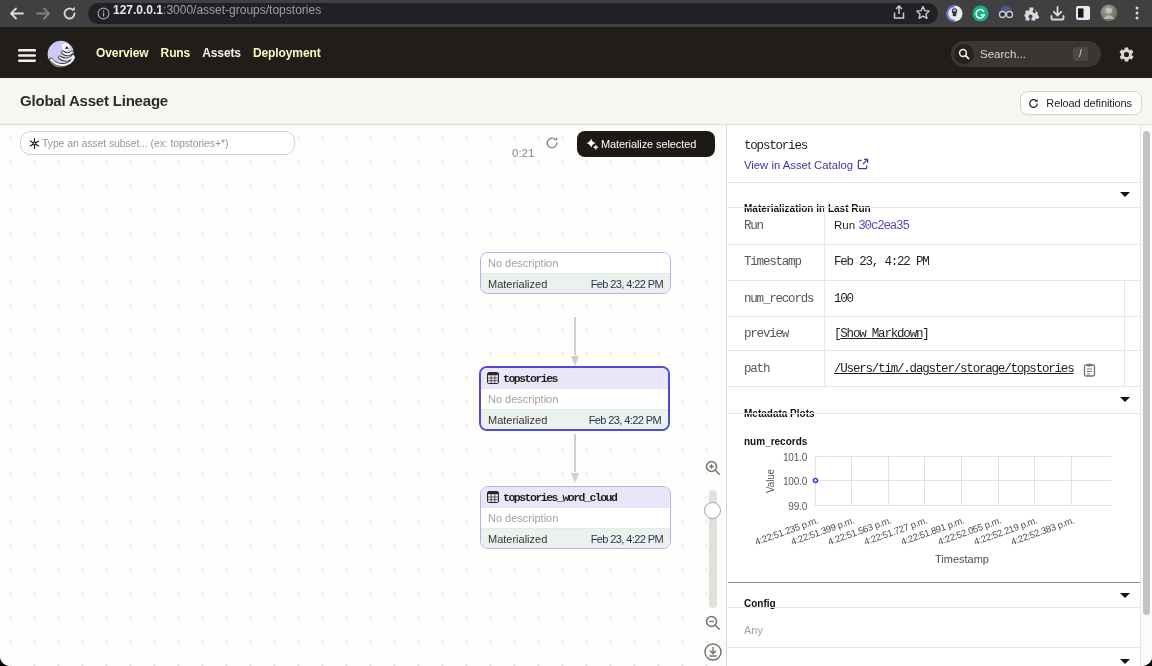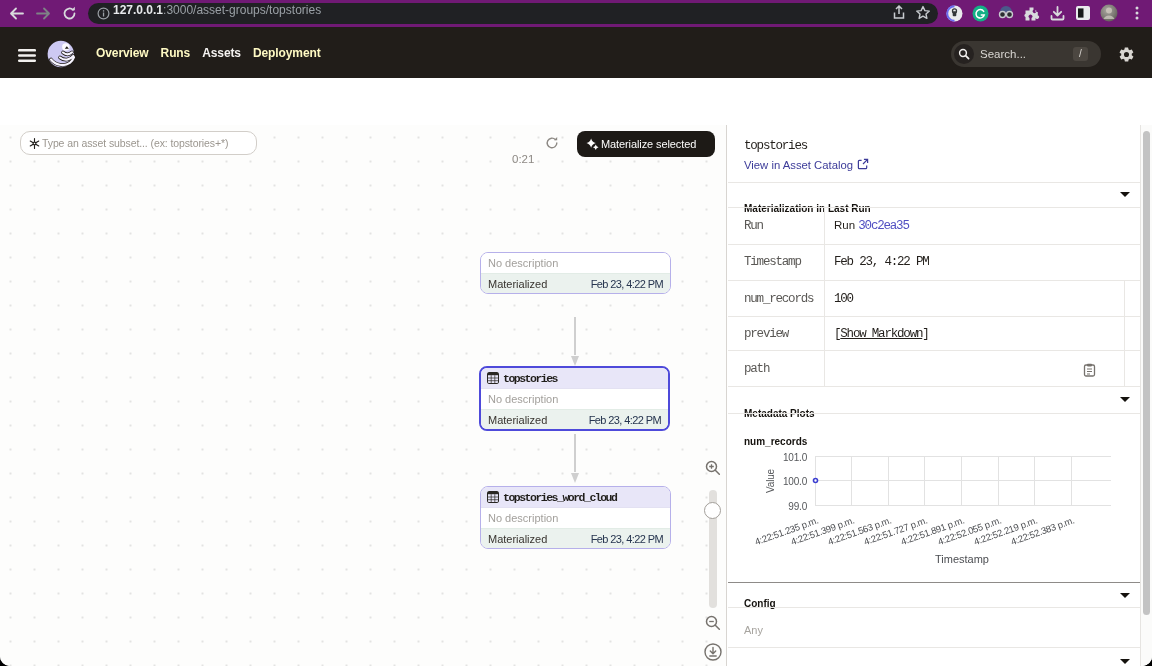--- a/index.html
+++ b/index.html
@@ -1,20 +1,20 @@
 <!DOCTYPE html>
 <html><head>
 <meta charset="utf-8">
 <style>
   * { margin:0; padding:0; box-sizing:border-box; }
   html,body { width:1152px; height:666px; background:#000; overflow:hidden; }
   body { font-family:"Liberation Sans", sans-serif; }
   .win { position:relative; width:1152px; height:666px; border-radius:0 0 10px 10px; overflow:hidden; background:#fff; }
   
-  .chrome { position:absolute; left:0; top:0; width:1152px; height:27px; background:#701a75; }
+  .chrome { position:absolute; left:0; top:0; width:1152px; height:27px; background:#404040; }
   .chrome svg { position:absolute; }
   .urlpill { position:absolute; left:88px; top:3px; width:850px; height:21px; border-radius:11px; background:#202124; }
   .urltxt { position:absolute; left:113px; top:0; height:21px; line-height:21px; font-size:12px; color:#e8eaed; }
   .urltxt .dim { color:#9aa0a6; }
   
   .dnav { position:absolute; left:0; top:27px; width:1152px; height:51px; background:#211d19; }
   .navlinks { position:absolute; top:0; height:51px; left:96px; display:flex; align-items:center; gap:12px; }
   .navlinks span { font-size:12px; font-weight:700; color:#fef9c3; letter-spacing:-0.1px; }
   .navlinks span.on { color:#f5f3f1; }
   .searchpill { position:absolute; left:951px; top:14px; width:150px; height:26px; border-radius:13px; background:#3a3631; }
@@ -23,23 +23,23 @@
   .slash { position:absolute; left:122px; top:6px; width:15px; height:14px; border-radius:3px; background:#4c4741; color:#d9d6d2; font-size:10px; text-align:center; line-height:14px; }
   
   .phead { position:absolute; left:0; top:78px; width:1152px; height:47px; background:#f7f6f3; border-bottom:1px solid #dedbd7; }
   .ptitle { position:absolute; left:20px; top:14px; font-size:15px; font-weight:700; color:#2e2b27; letter-spacing:-0.2px;}
   .reloadbtn { position:absolute; right:10px; top:13px; height:24px; padding:0 9px 0 25px; background:#fff; border:1px solid #d7d4d0; border-radius:8px; font-size:11px; color:#211f1c; line-height:22px; letter-spacing:-0.1px; box-shadow:0 1px 1px rgba(0,0,0,.03); }
   
   .content { position:absolute; left:0; top:125px; width:1152px; height:541px; }
   .graph { position:absolute; left:0; top:0; width:727px; height:541px; background-color:#fdfdfc;
     background-image:radial-gradient(circle, #e3e3e2 1.4px, rgba(0,0,0,0) 1.4px);
     background-size:24px 24px; background-position:-1.5px .5px; border-right:1px solid #d8d5d1; }
-  .filter { position:absolute; left:20px; top:6px; width:237px; height:24px; background:#fff; border:1px solid #d2cec9; border-radius:10px;text-align:center; }
+  .filter { position:absolute; left:20px; top:6px; width:275px; height:24px; background:#fff; border:1px solid #d2cec9; border-radius:10px;text-align:center; }
   .filter .ph { position:absolute; left:21px; top:0; height:22px; line-height:22px; font-size:10.5px; color:#9b968f; white-space:nowrap; letter-spacing:-0.1px; }
-  .cnt { position:absolute; left:512px; top:22px; height:24px; line-height:24px; font-size:11.5px; color:#8d8984; }
+  .cnt { position:absolute; left:512px; top:16px; height:24px; line-height:24px; font-size:11.5px; color:#8d8984; }
   .matbtn { position:absolute; left:577px; top:6px; width:138px; height:26px; background:#1d1a16; border-radius:8px; color:#fdfdfc; line-height:26px; text-align:left; padding-left:24px; white-space:nowrap; font-size:11px; letter-spacing:-0.1px;}
   
   .node { position:absolute; width:191px; border:1px solid #b6b0ea; border-radius:8px; background:#fff; overflow:hidden; }
   .node.sel { border:2px solid #4e4ada; }
   .nhead { height:21px; background:#e8e6f8; display:flex; align-items:center; padding-left:6px; border-bottom:1px solid #e3e1f2;}
   .nhead .nm { font-family:"Liberation Mono", monospace; font-size:11.5px; font-weight:700; color:#211f1c; margin-left:4px; letter-spacing:-1.5px;}
   .nbody { height:20px; line-height:20px; font-size:11px; color:#a3a09c; padding-left:7px; background:#fff; }
   .nfoot { height:20px; background:#ebf2ee; border-top:1px solid #e2ece6; display:flex; justify-content:space-between; align-items:center; padding:4px 7px; font-size:11px; }
   .nfoot .m { color:#38342f; }
   .nfoot .t { color:#26354f; letter-spacing:-0.6px; }
@@ -178,20 +178,27 @@
           </svg>
         </div>
       <span class="stxt">Search...</span>
       <div class="slash">/</div>
     </div>
 
     <svg style="position:absolute;left:1118px;top:19px" width="17" height="17" viewBox="0 0 24 24">
         <path fill="#d9d6d2" d="M19.4 13c.04-.32.06-.66.06-1s-.02-.68-.07-1l2.1-1.65c.2-.15.24-.42.12-.64l-2-3.46c-.12-.22-.38-.3-.6-.22l-2.5 1a7.3 7.3 0 0 0-1.7-1l-.4-2.65A.49.49 0 0 0 14 2h-4c-.25 0-.45.18-.5.42l-.4 2.65c-.6.25-1.17.6-1.7 1l-2.5-1c-.22-.09-.48 0-.6.22l-2 3.46c-.12.22-.07.49.12.64L4.6 11c-.05.32-.08.66-.08 1s.03.68.08 1l-2.1 1.65c-.2.15-.25.42-.13.64l2 3.46c.12.22.38.3.6.22l2.5-1c.52.4 1.08.74 1.7 1l.4 2.65c.04.24.24.42.49.42h4c.25 0 .46-.18.5-.42l.37-2.65c.61-.26 1.18-.6 1.7-1l2.5 1c.23.09.49 0 .61-.22l2-3.46c.12-.22.07-.49-.12-.64zM12 15.6A3.6 3.6 0 1 1 12 8.4a3.6 3.6 0 0 1 0 7.2z"></path>
       </svg>
   </div>
+  <div class="phead">
+    <div class="ptitle">Global Asset Lineage</div>
+    <div class="reloadbtn"><svg style="position:absolute;left:7px;top:6px" width="11" height="11" viewBox="0 0 16 16">
+          <path d="M13.5 8a5.5 5.5 0 1 1-1.6-3.9" stroke="#211f1c" stroke-width="1.8" fill="none"></path>
+          <path d="M14 1.5v4h-4z" fill="#211f1c"></path>
+        </svg>Reload definitions</div>
+  </div>
   <div class="content">
     <div class="graph">
       <div class="filter">
         <svg style="position:absolute;left:7px;top:5px" width="13" height="13" viewBox="0 0 15 15">
             <g stroke="#211f1c" stroke-width="1.3" stroke-linecap="round">
               <path d="M7.5 1.8v4 M7.5 9.2v4"></path>
               <path d="M2.6 4.7l3.4 2 M9 8.3l3.4 2"></path>
               <path d="M12.4 4.7L9 6.7 M6 8.3l-3.4 2"></path>
             </g>
             <circle cx="7.5" cy="7.5" r="1.6" fill="#fff" stroke="#211f1c" stroke-width="1.3"></circle>
@@ -291,20 +298,21 @@
       <div class="mlabel" style="top:130px">Timestamp</div>
       <div class="mval" style="top:130px">Feb 23, 4:22 PM</div>
       <div class="hline" style="top:155px"></div>
       <div class="mlabel" style="top:167px">num_records</div>
       <div class="mval" style="top:167px">100</div>
       <div class="hline" style="top:191px"></div>
       <div class="mlabel" style="top:202px">preview</div>
       <div class="mval" style="top:202px">[<span style="text-decoration:underline">Show Markdown</span>]</div>
       <div class="hline" style="top:225px"></div>
       <div class="mlabel" style="top:237px">path</div>
+      <div class="mval" style="top:237px;text-decoration:underline">/Users/tim/.dagster/storage/topstories</div>
       <svg style="position:absolute;left:355px;top:238px" width="13" height="14" viewBox="0 0 13 14">
           <rect x="1.5" y="2" width="10" height="11" rx="1.5" stroke="#76726d" stroke-width="1.3" fill="none"></rect>
           <rect x="4" y="0.8" width="5" height="2.6" rx="0.8" fill="#76726d"></rect>
           <path d="M4 6h5 M4 8.5h5 M4 11h3" stroke="#76726d" stroke-width="1"></path>
         </svg>
       <div class="hline" style="top:261px"></div>
       <div class="shead" style="top:267px">Metadata Plots</div>
       <div class="caret" style="top:272px"></div>
       <div class="hline" style="top:288px"></div>
       <div class="shead" style="top:295px">num_records</div>

